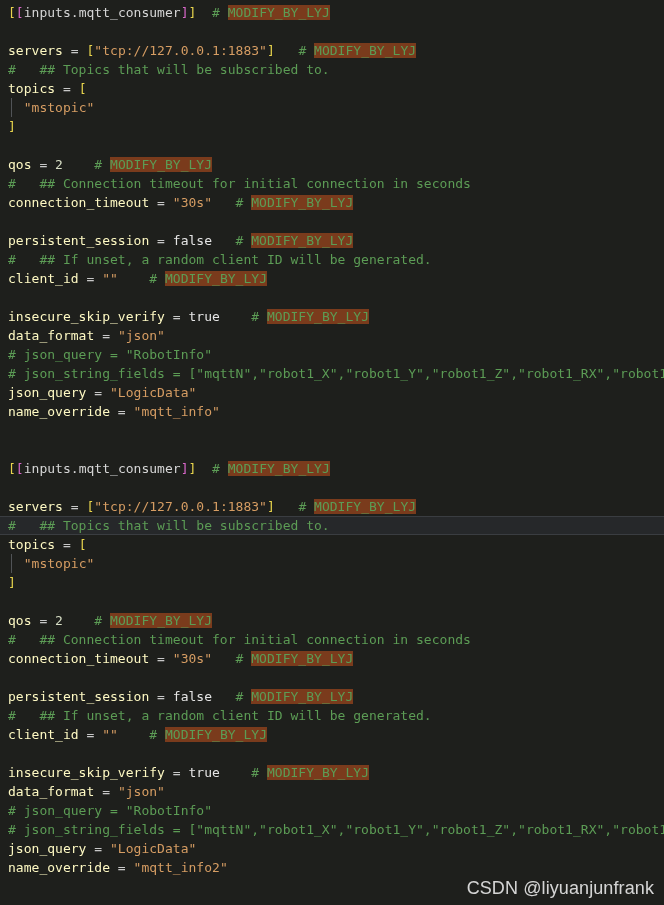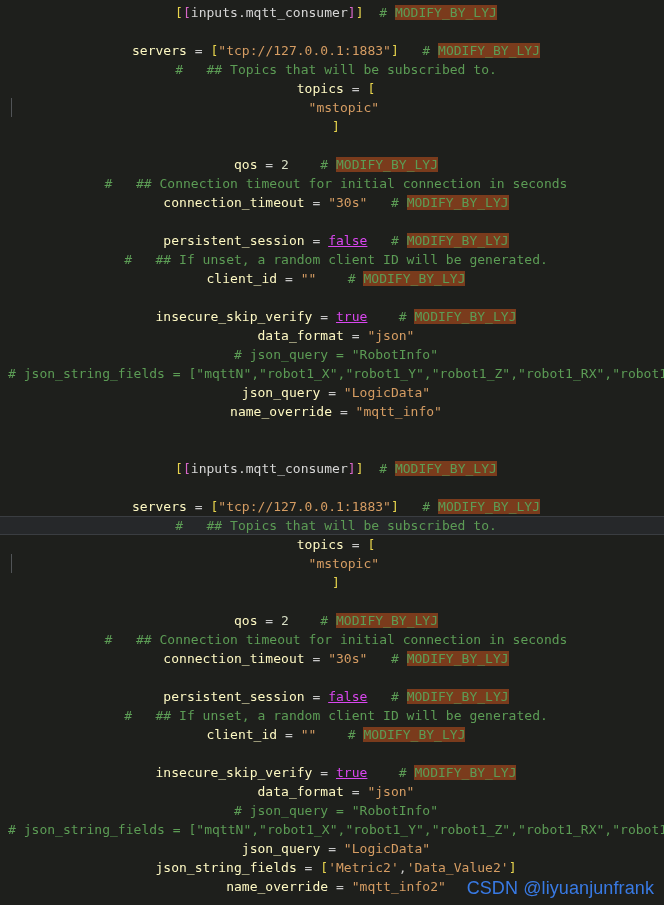--- a/index.html
+++ b/index.html
@@ -35,21 +35,20 @@
   .line {
     position: relative;
     height: 19px;
     line-height: 19px;
     font-size: 13px;
     white-space: pre;
     padding-left: 8px;
     box-sizing: border-box;
     color: #d4d4d4;
     letter-spacing: 0.02px;
-    text-align: center;
   }
 
   
   .line.current {
     background: #26282a;
     border-top: 1px solid #3a3d41;
     border-bottom: 1px solid #3a3d41;
     height: 19px;
     line-height: 17px;
   }
@@ -63,34 +62,34 @@
     bottom: 0;
     width: 1px;
     background: #515457;
   }
 
   
   .tok-key      { color: #fef9c3; }   
   .tok-op       { color: #c8c8c8; }   
   .tok-str      { color: #d69d63; }   
   .tok-num      { color: #d8dfc6; }   
-  .tok-bool     { color: #d946ef; text-decoration: underline; }   
+  .tok-bool     { color: #e5e5e5; }   
   .tok-comment  { color: #5c9c55; }   
   .tok-brkt-y   { color: #e8d44d; }   
   .tok-brkt-m   { color: #d867c9; }   
   .tok-table    { color: #d6d6d6; }   
   .tok-hl       { background: #7a3b1c; color: #5c9c55; }  
 
   .watermark {
     position: absolute;
     right: 10px;
     bottom: 6px;
     font-family: "Liberation Sans", sans-serif;
     font-size: 18px;
-    color: #3b82f6;
+    color: #e5e5e5;
     opacity: 0.92;
     white-space: pre;
     letter-spacing: 0.1px;
   }
 </style>
 </head>
 <body>
 
 <div id="editor">
   <div class="code-area" id="code-area">
@@ -132,17 +131,16 @@
       <div class="line">&nbsp;</div>
       <div class="line"><span class="tok-key">persistent_session</span><span class="tok-op"> = </span><span class="tok-bool">false</span><span class="tok-comment">   # </span><span class="tok-hl">MODIFY_BY_LYJ</span></div>
       <div class="line"><span class="tok-comment">#   ## If unset, a random client ID will be generated.</span></div>
       <div class="line"><span class="tok-key">client_id</span><span class="tok-op"> = </span><span class="tok-str">""</span><span class="tok-comment">    # </span><span class="tok-hl">MODIFY_BY_LYJ</span></div>
       <div class="line">&nbsp;</div>
       <div class="line"><span class="tok-key">insecure_skip_verify</span><span class="tok-op"> = </span><span class="tok-bool">true</span><span class="tok-comment">    # </span><span class="tok-hl">MODIFY_BY_LYJ</span></div>
       <div class="line"><span class="tok-key">data_format</span><span class="tok-op"> = </span><span class="tok-str">"json"</span></div>
       <div class="line"><span class="tok-comment"># json_query = "RobotInfo"</span></div>
       <div class="line"><span class="tok-comment"># json_string_fields = ["mqttN","robot1_X","robot1_Y","robot1_Z","robot1_RX","robot1_</span></div>
       <div class="line"><span class="tok-key">json_query</span><span class="tok-op"> = </span><span class="tok-str">"LogicData"</span></div>
-      <div class="line"><span class="tok-key">json_string_fields</span><span class="tok-op"> = </span><span class="tok-brkt-y">[</span><span class="tok-str">'Metric2'</span><span class="tok-op">,</span><span class="tok-str">'Data_Value2'</span><span class="tok-brkt-y">]</span></div>
       <div class="line"><span class="tok-key">name_override</span><span class="tok-op"> = </span><span class="tok-str">"mqtt_info2"</span></div>
     </div>
   <div class="watermark">CSDN @liyuanjunfrank</div>
 </div>
 
 </body></html>

